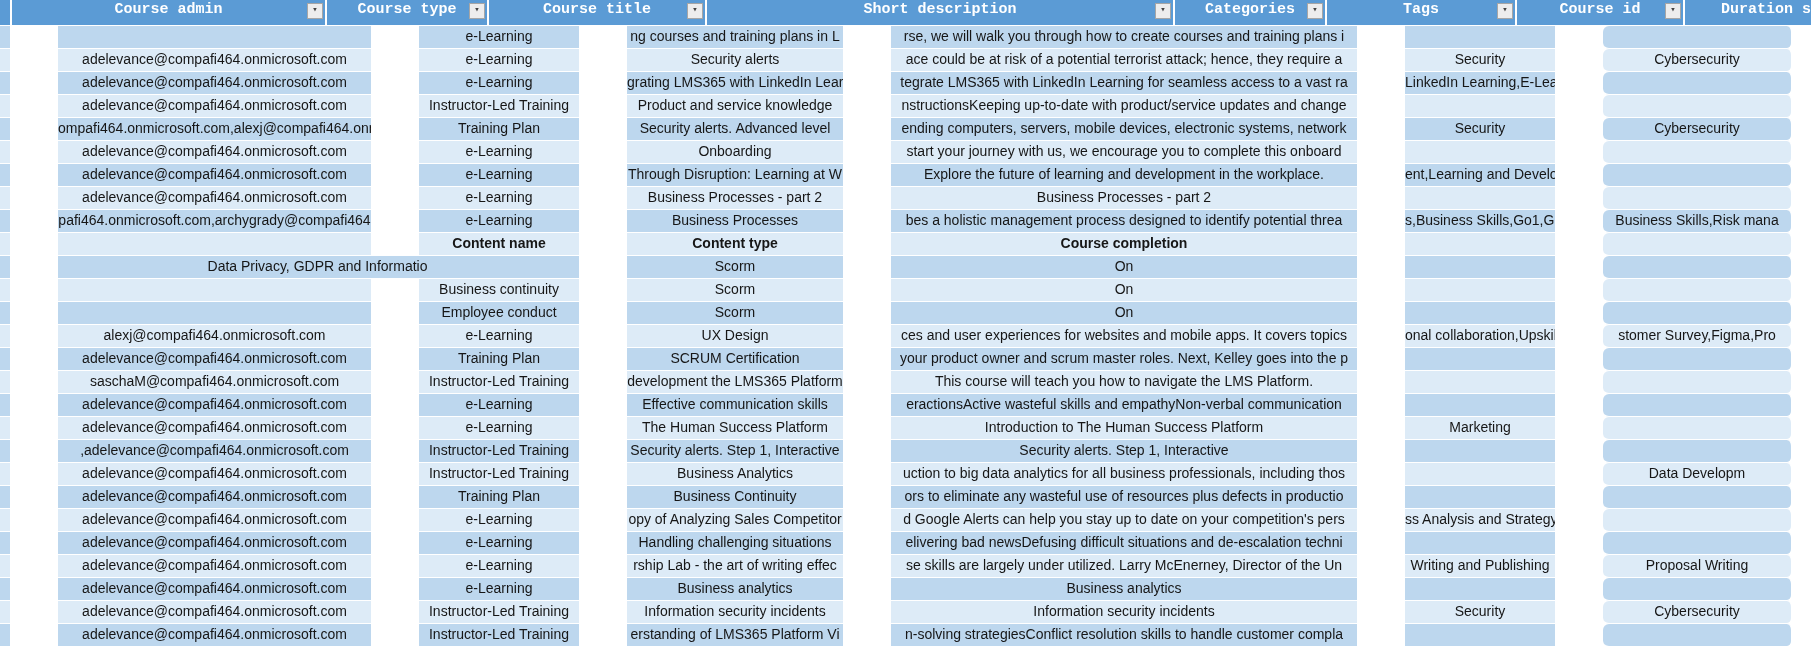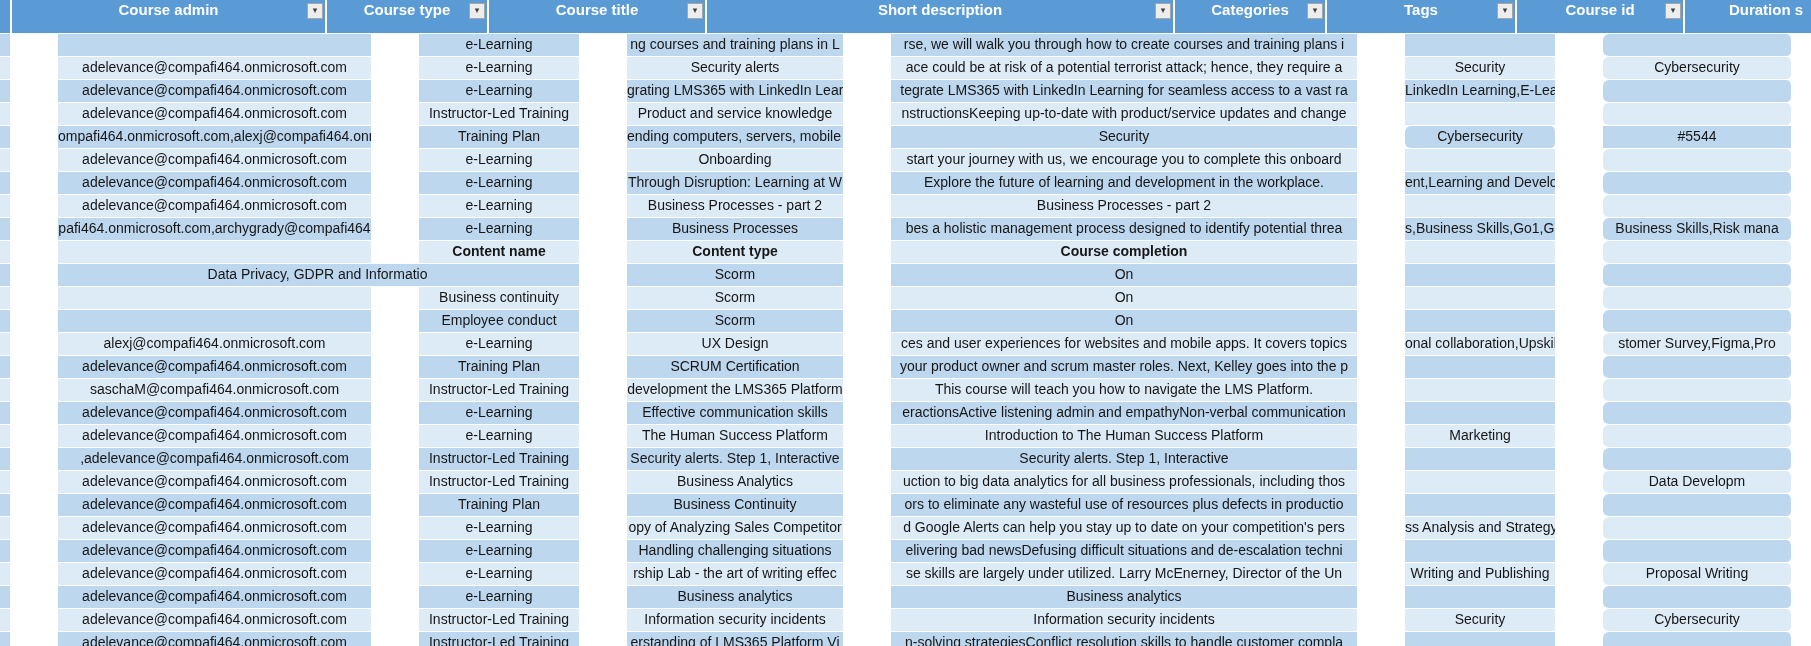--- a/index.html
+++ b/index.html
@@ -6,21 +6,21 @@
   .sheet {
     width: 1811px; height: 646px; overflow: hidden; background: #fff;
     font-family: "Liberation Sans", sans-serif; position: relative;
   }
   .grid-row {
     display: grid;
     grid-template-columns: 12px 315px 162px 218px 468px 152px 190px 168px 126px;
   }
   .cell { box-sizing: border-box; overflow: hidden; white-space: nowrap; }
   
-  .hdr { height: 34px; }
+  .hdr { height: 26px; font-family: Liberation Mono, monospace; }
   .hdr .cell {
     position: relative; background: #5b9bd5; color: #ffffff; font-weight: bold;
     font-size: 15px; line-height: 20px; text-align: center;
     border-right: 2px solid #ffffff; border-bottom: 1px solid #ffffff;
   }
   .hdr .cell:last-child { border-right: none; text-align: center; padding-left: 36px; }
   .filter-btn {
     position: absolute; right: 2px; top: 3px; width: 16px; height: 16px;
     background: #ededed; border: 1px solid #a6a6a6; box-sizing: border-box;
     font-size: 9px; line-height: 13px; color: #444; text-align: center; font-weight: normal;
@@ -128,20 +128,21 @@
     <div class="cell c-desc">nstructionsKeeping up-to-date with product/service updates and change</div>
     <div class="cell c-cat"></div>
     <div class="cell c-tags"></div>
     <div class="cell c-id"></div>
     <div class="cell c-dur"></div>
   </div>
       <div class="grid-row row band-dark">
     <div class="cell c-stub"></div>
     <div class="cell c-admin">ompafi464.onmicrosoft.com,alexj@compafi464.onm</div>
     <div class="cell c-type">Training Plan</div>
+    <div class="cell c-title">Security alerts. Advanced level</div>
     <div class="cell c-desc">ending computers, servers, mobile devices, electronic systems, network</div>
     <div class="cell c-cat">Security</div>
     <div class="cell c-tags">Cybersecurity</div>
     <div class="cell c-id">#5544</div>
     <div class="cell c-dur">245</div>
   </div>
       <div class="grid-row row band-light">
     <div class="cell c-stub"></div>
     <div class="cell c-admin">adelevance@compafi464.onmicrosoft.com</div>
     <div class="cell c-type">e-Learning</div>
@@ -260,21 +261,21 @@
     <div class="cell c-cat"></div>
     <div class="cell c-tags"></div>
     <div class="cell c-id"></div>
     <div class="cell c-dur"></div>
   </div>
       <div class="grid-row row band-dark">
     <div class="cell c-stub"></div>
     <div class="cell c-admin">adelevance@compafi464.onmicrosoft.com</div>
     <div class="cell c-type">e-Learning</div>
     <div class="cell c-title">Effective communication skills</div>
-    <div class="cell c-desc">eractionsActive listening admin and empathyNon-verbal communication</div>
+    <div class="cell c-desc">eractionsActive wasteful skills and empathyNon-verbal communication</div>
     <div class="cell c-cat"></div>
     <div class="cell c-tags"></div>
     <div class="cell c-id"></div>
     <div class="cell c-dur"></div>
   </div>
       <div class="grid-row row band-light">
     <div class="cell c-stub"></div>
     <div class="cell c-admin">adelevance@compafi464.onmicrosoft.com</div>
     <div class="cell c-type">e-Learning</div>
     <div class="cell c-title">The Human Success Platform</div>

